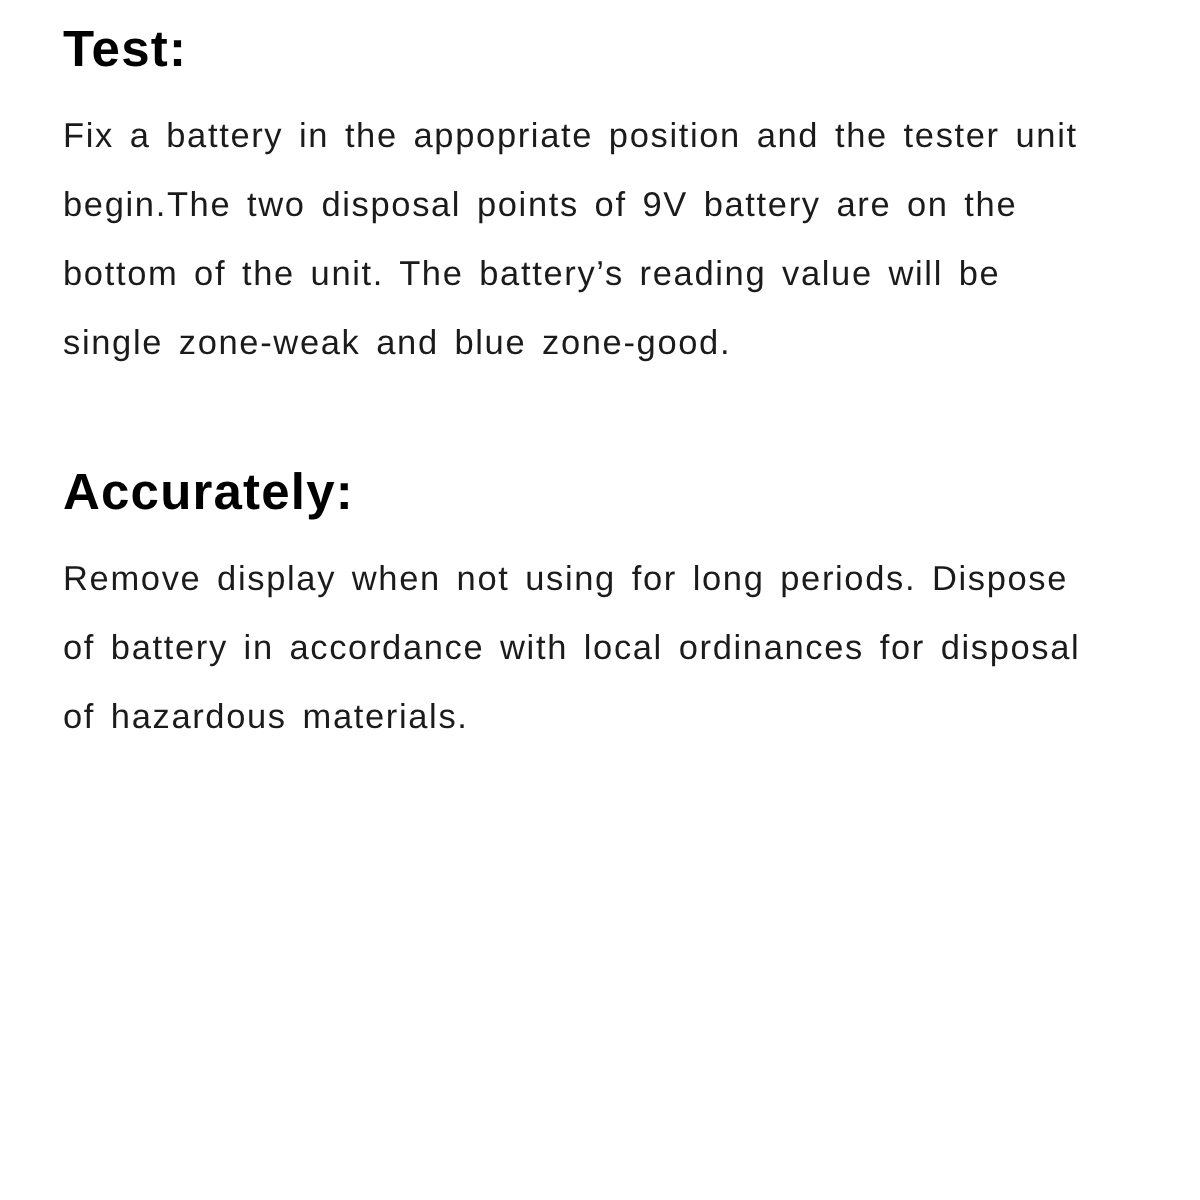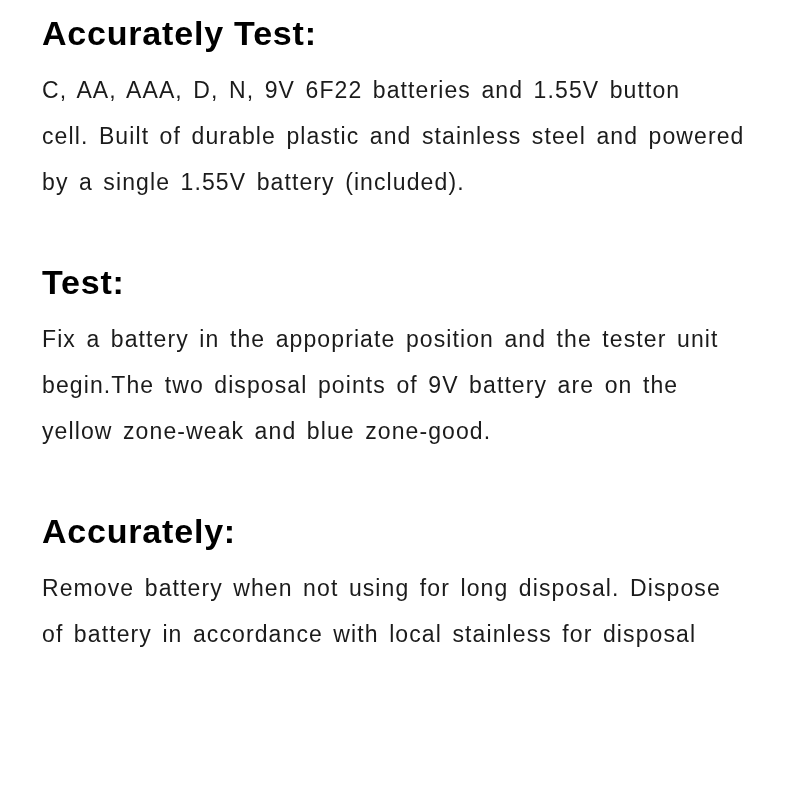--- a/index.html
+++ b/index.html
@@ -42,39 +42,33 @@
   }
   .sec + .sec {
     margin-top: 56px;
   }
 </style>
 </head>
 <body>
 
 <div class="doc">
 
-  <section class="sec">
-    <h2>Accurately Test:</h2>
-    <div class="body">
-      <p>C, AA, AAA, D, N, 9V 6F22 batteries and 1.55V button</p>
-      <p>cell. Built of durable plastic and stainless steel and powered</p>
-      <p>by a single 1.55V battery (included).</p>
-    </div>
-  </section>
 
   <section class="sec">
     <h2>Test:</h2>
     <div class="body">
       <p>Fix a battery in the appopriate position and the tester unit</p>
       <p>begin.The two disposal points of 9V battery are on the</p>
-      <p>yellow zone-weak and blue zone-good.</p>
+      <p>bottom of the unit. The battery’s reading value will be</p>
+      <p>single zone-weak and blue zone-good.</p>
     </div>
   </section>
 
   <section class="sec">
     <h2>Accurately:</h2>
     <div class="body">
-      <p>Remove battery when not using for long disposal. Dispose</p>
-      <p>of battery in accordance with local stainless for disposal</p>
+      <p>Remove display when not using for long periods. Dispose</p>
+      <p>of battery in accordance with local ordinances for disposal</p>
+      <p>of hazardous materials.</p>
     </div>
   </section>
 
 </div>
 
 </body></html>

